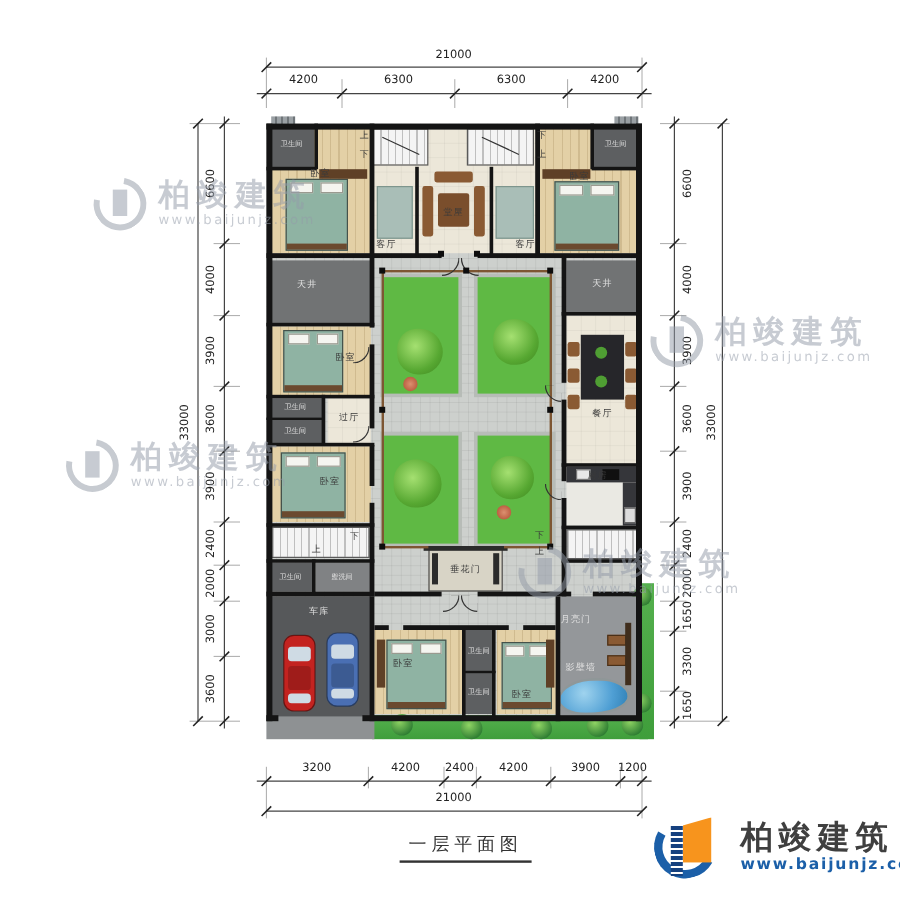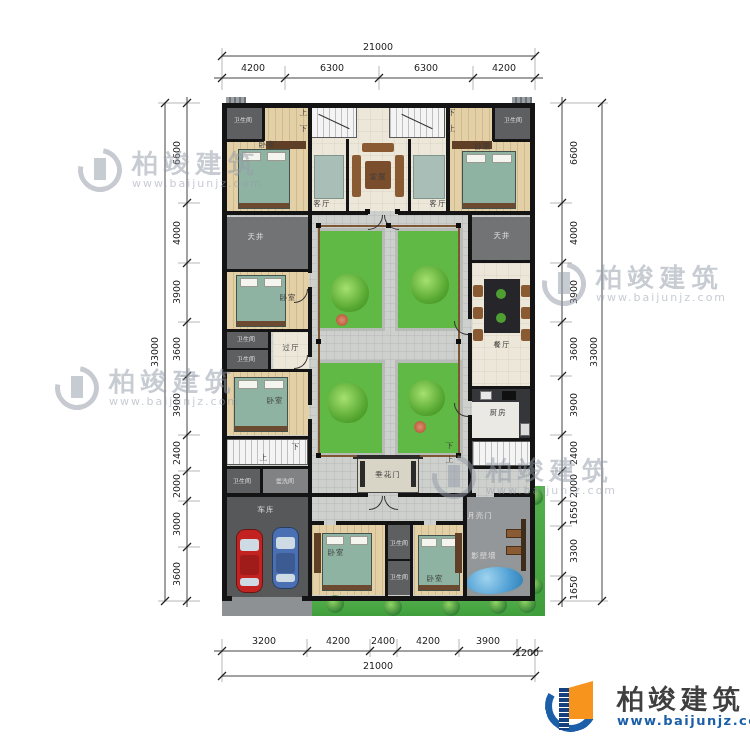--- a/index.html
+++ b/index.html
@@ -302,21 +302,21 @@
     <span class="rl lt" style="left:34px;top:134px;">天井</span>
     <span class="rl" style="left:66px;top:195px;">卧室</span>
     <span class="rl lt sm" style="left:24px;top:236px;">卫生间</span>
     <span class="rl lt sm" style="left:24px;top:256px;">卫生间</span>
     <span class="rl" style="left:69px;top:245px;">过厅</span>
     <span class="rl" style="left:53px;top:298px;">卧室</span>
     <span class="rl" style="left:74px;top:344px;">下</span>
     <span class="rl" style="left:42px;top:355px;">上</span>
     <span class="rl lt" style="left:280px;top:133px;">天井</span>
     <span class="rl" style="left:280px;top:242px;">餐厅</span>
-    <span class="rl" style="left:276px;top:310px;">厨房</span>
+    <span class="rl" style="left:276px;top:293px;">厨房</span>
     <span class="rl" style="left:228px;top:343px;">下</span>
     <span class="rl" style="left:228px;top:357px;">上</span>
     <span class="rl" style="left:166px;top:372px;">垂花门</span>
     <span class="rl lt sm" style="left:20px;top:378px;">卫生间</span>
     <span class="rl lt sm" style="left:63px;top:378px;">盥洗间</span>
     <span class="rl lt" style="left:44px;top:407px;">车库</span>
     <span class="rl" style="left:114px;top:450px;">卧室</span>
     <span class="rl lt sm" style="left:177px;top:440px;">卫生间</span>
     <span class="rl lt sm" style="left:177px;top:474px;">卫生间</span>
     <span class="rl" style="left:213px;top:476px;">卧室</span>
@@ -418,21 +418,21 @@
   <span class="dim" style="left:378px;top:46px;">21000</span>
   <span class="dim" style="left:253px;top:67px;">4200</span>
   <span class="dim" style="left:332px;top:67px;">6300</span>
   <span class="dim" style="left:426px;top:67px;">6300</span>
   <span class="dim" style="left:504px;top:67px;">4200</span>
   <span class="dim" style="left:264px;top:640px;">3200</span>
   <span class="dim" style="left:338px;top:640px;">4200</span>
   <span class="dim" style="left:383px;top:640px;">2400</span>
   <span class="dim" style="left:428px;top:640px;">4200</span>
   <span class="dim" style="left:488px;top:640px;">3900</span>
-  <span class="dim" style="left:527px;top:640px;margin-top:12px;">1200</span>
+  <span class="dim" style="left:527px;top:640px;">1200</span>
   <span class="dim" style="left:378px;top:665px;">21000</span>
   <span class="dim v" style="left:154px;top:352px;">33000</span>
   <span class="dim v" style="left:176px;top:153px;">6600</span>
   <span class="dim v" style="left:176px;top:233px;">4000</span>
   <span class="dim v" style="left:176px;top:292px;">3900</span>
   <span class="dim v" style="left:176px;top:349px;">3600</span>
   <span class="dim v" style="left:176px;top:405px;">3900</span>
   <span class="dim v" style="left:176px;top:453px;">2400</span>
   <span class="dim v" style="left:176px;top:486px;">2000</span>
   <span class="dim v" style="left:176px;top:524px;">3000</span>
@@ -483,20 +483,21 @@
     <div class="wm-mark">
         <span class="wm-ring"></span>
         <span class="wm-bld"></span>
       </div>
     <div>
         <div class="wm-brand">柏竣建筑</div>
          <div class="wm-url">www.baijunjz.com</div>
       </div>
   </div>
 
+  <div id="title">一层平面图</div>
   <div id="logo">
     <div class="lg-mark">
       <span class="lg-swoosh"></span>
         <span class="lg-blue"></span>
         <span class="lg-orange"></span>
     </div>
     <div class="lg-txt">
       <span class="lg-brand">柏竣建筑</span>
       <span class="lg-url">www.baijunjz.com</span>
     </div>

